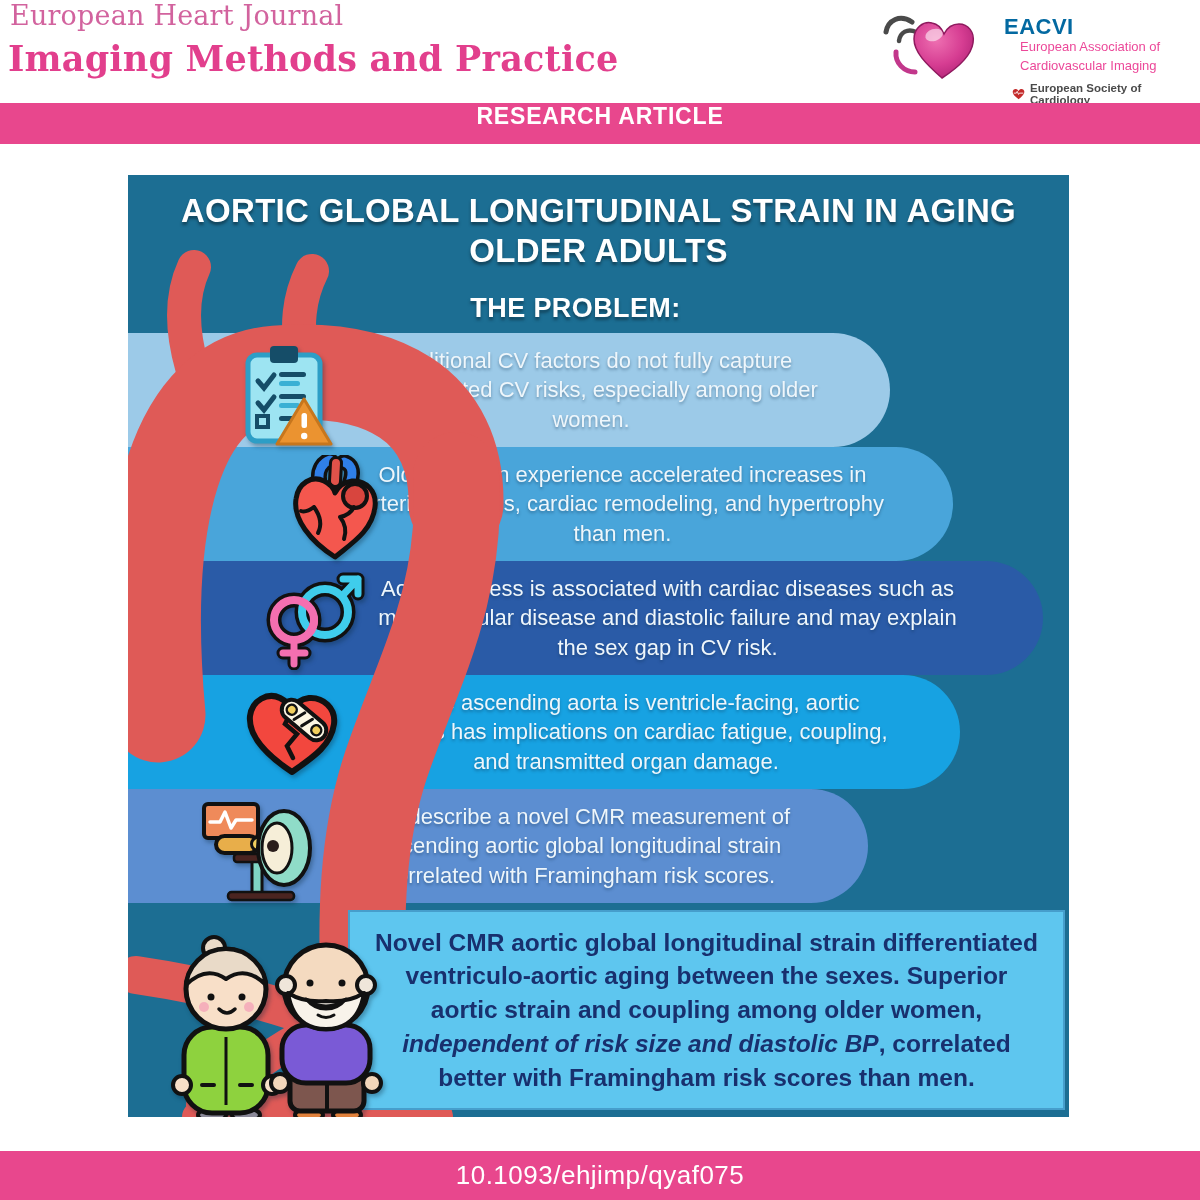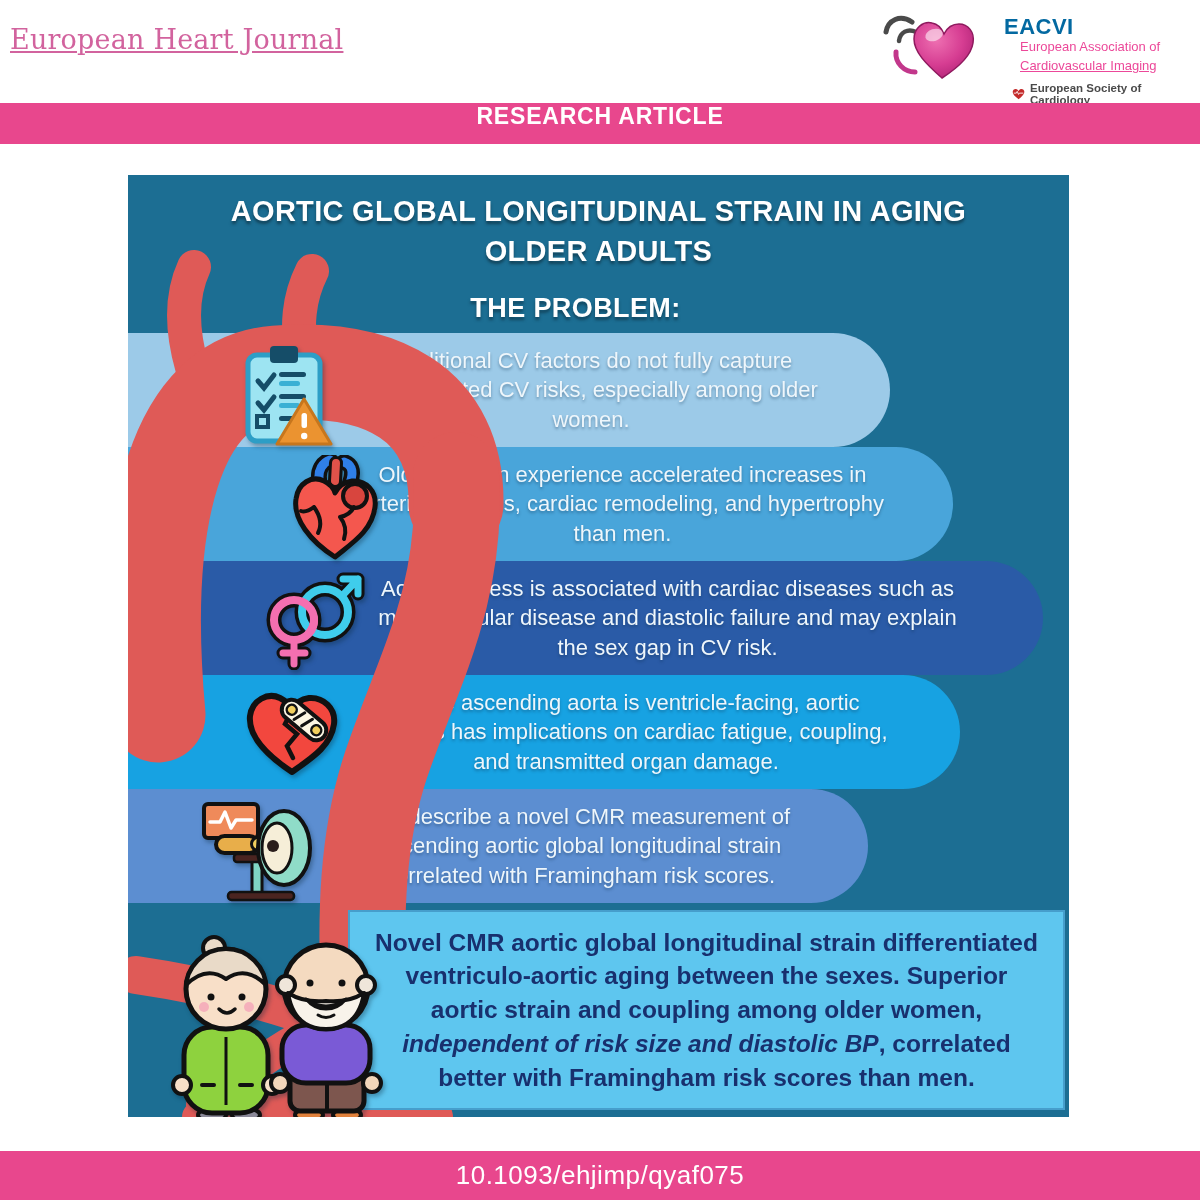--- a/index.html
+++ b/index.html
@@ -3,48 +3,48 @@
 <meta charset="utf-8">
 <style>
   html,body{margin:0;padding:0;}
   body{
     width:1200px;height:1200px;position:relative;background:#ffffff;
     font-family:"Liberation Sans", sans-serif;overflow:hidden;
   }
   
   .header{position:absolute;left:0;top:0;width:1200px;height:100px;background:#fff;}
   .journal-name{
-    position:absolute;left:10px;top:24px;font-family:"DejaVu Serif", serif;
-    font-size:27px;color:#d2639e;letter-spacing:.2px;text-decoration:underline;
+    position:absolute;left:10px;top:0;font-family:"DejaVu Serif", serif;
+    font-size:27px;color:#d2639e;letter-spacing:.2px;
   }
   .journal-subtitle{
     position:absolute;left:8px;top:38px;font-family:"DejaVu Serif", serif;
     font-size:35px;font-weight:bold;color:#e23f8d;letter-spacing:.2px;
   }
   .eacvi{position:absolute;right:18px;top:6px;width:300px;height:92px;}
   .eacvi-heart{position:absolute;left:0;top:2px;}
   .eacvi-acronym{position:absolute;left:122px;top:8px;font-size:22px;font-weight:bold;color:#0369a1;letter-spacing:.5px;}
   .eacvi-line{position:absolute;left:138px;font-size:13px;color:#ec4899;}
-  .eacvi-line.l1{top:33px;} .eacvi-line.l2{top:52px;text-decoration:underline;}
+  .eacvi-line.l1{top:33px;} .eacvi-line.l2{top:52px;}
   .esc-row{position:absolute;left:130px;top:76px;display:flex;align-items:center;gap:5px;}
   .esc-label{font-size:11.5px;font-weight:bold;color:#4a4a4a;}
   
   .banner{
     position:absolute;left:0;top:103px;width:1200px;height:41px;background:#e8478d;
     display:flex;align-items:flex-start;justify-content:center;
   }
   .banner-label{color:#fff;font-size:23px;font-weight:bold;letter-spacing:.8px;}
   
   .panel{
     position:absolute;left:128px;top:175px;width:941px;height:942px;
     background:#1c6e93;overflow:hidden;
   }
   .ig-title{
     position:absolute;left:0;top:16px;width:941px;text-align:center;z-index:6;
-    color:#fff;font-size:29px;font-weight:bold;line-height:40px;letter-spacing:.3px;
+    color:#fff;font-size:33px;font-weight:bold;line-height:40px;letter-spacing:.3px;
     text-shadow:0 3px 3px rgba(12,44,60,.65);
   }
   .ig-heading{
     position:absolute;left:0;top:118px;width:895px;text-align:center;z-index:6;
     color:#ffffff;font-size:27px;font-weight:bold;letter-spacing:.4px;
     text-shadow:0 3px 3px rgba(12,44,60,.6);
   }
   .rows{position:absolute;left:0;top:158px;width:941px;z-index:1;}
   .prob-row{
     height:114px;border-radius:0 57px 57px 0;
@@ -79,20 +79,21 @@
     position:absolute;left:0;top:1151px;width:1200px;height:49px;background:#e8478d;
     display:flex;align-items:center;justify-content:center;
   }
   .footer-doi{color:#fff;font-size:26px;font-weight:normal;letter-spacing:.5px;}
 </style>
 </head>
 <body>
 
 <div class="header">
   <div class="journal-name">European Heart Journal</div>
+  <div class="journal-subtitle">Imaging Methods and Practice</div>
 
   <div class="eacvi">
     <svg class="eacvi-heart" width="115" height="78" viewBox="0 0 115 78">
       <defs>
         <radialGradient id="pg" cx="38%" cy="32%" r="80%">
           <stop offset="0%" stop-color="#ee6fb1"></stop>
             <stop offset="55%" stop-color="#d63d92"></stop>
             <stop offset="100%" stop-color="#ab1f72"></stop>
         </radialGradient>
       </defs>

